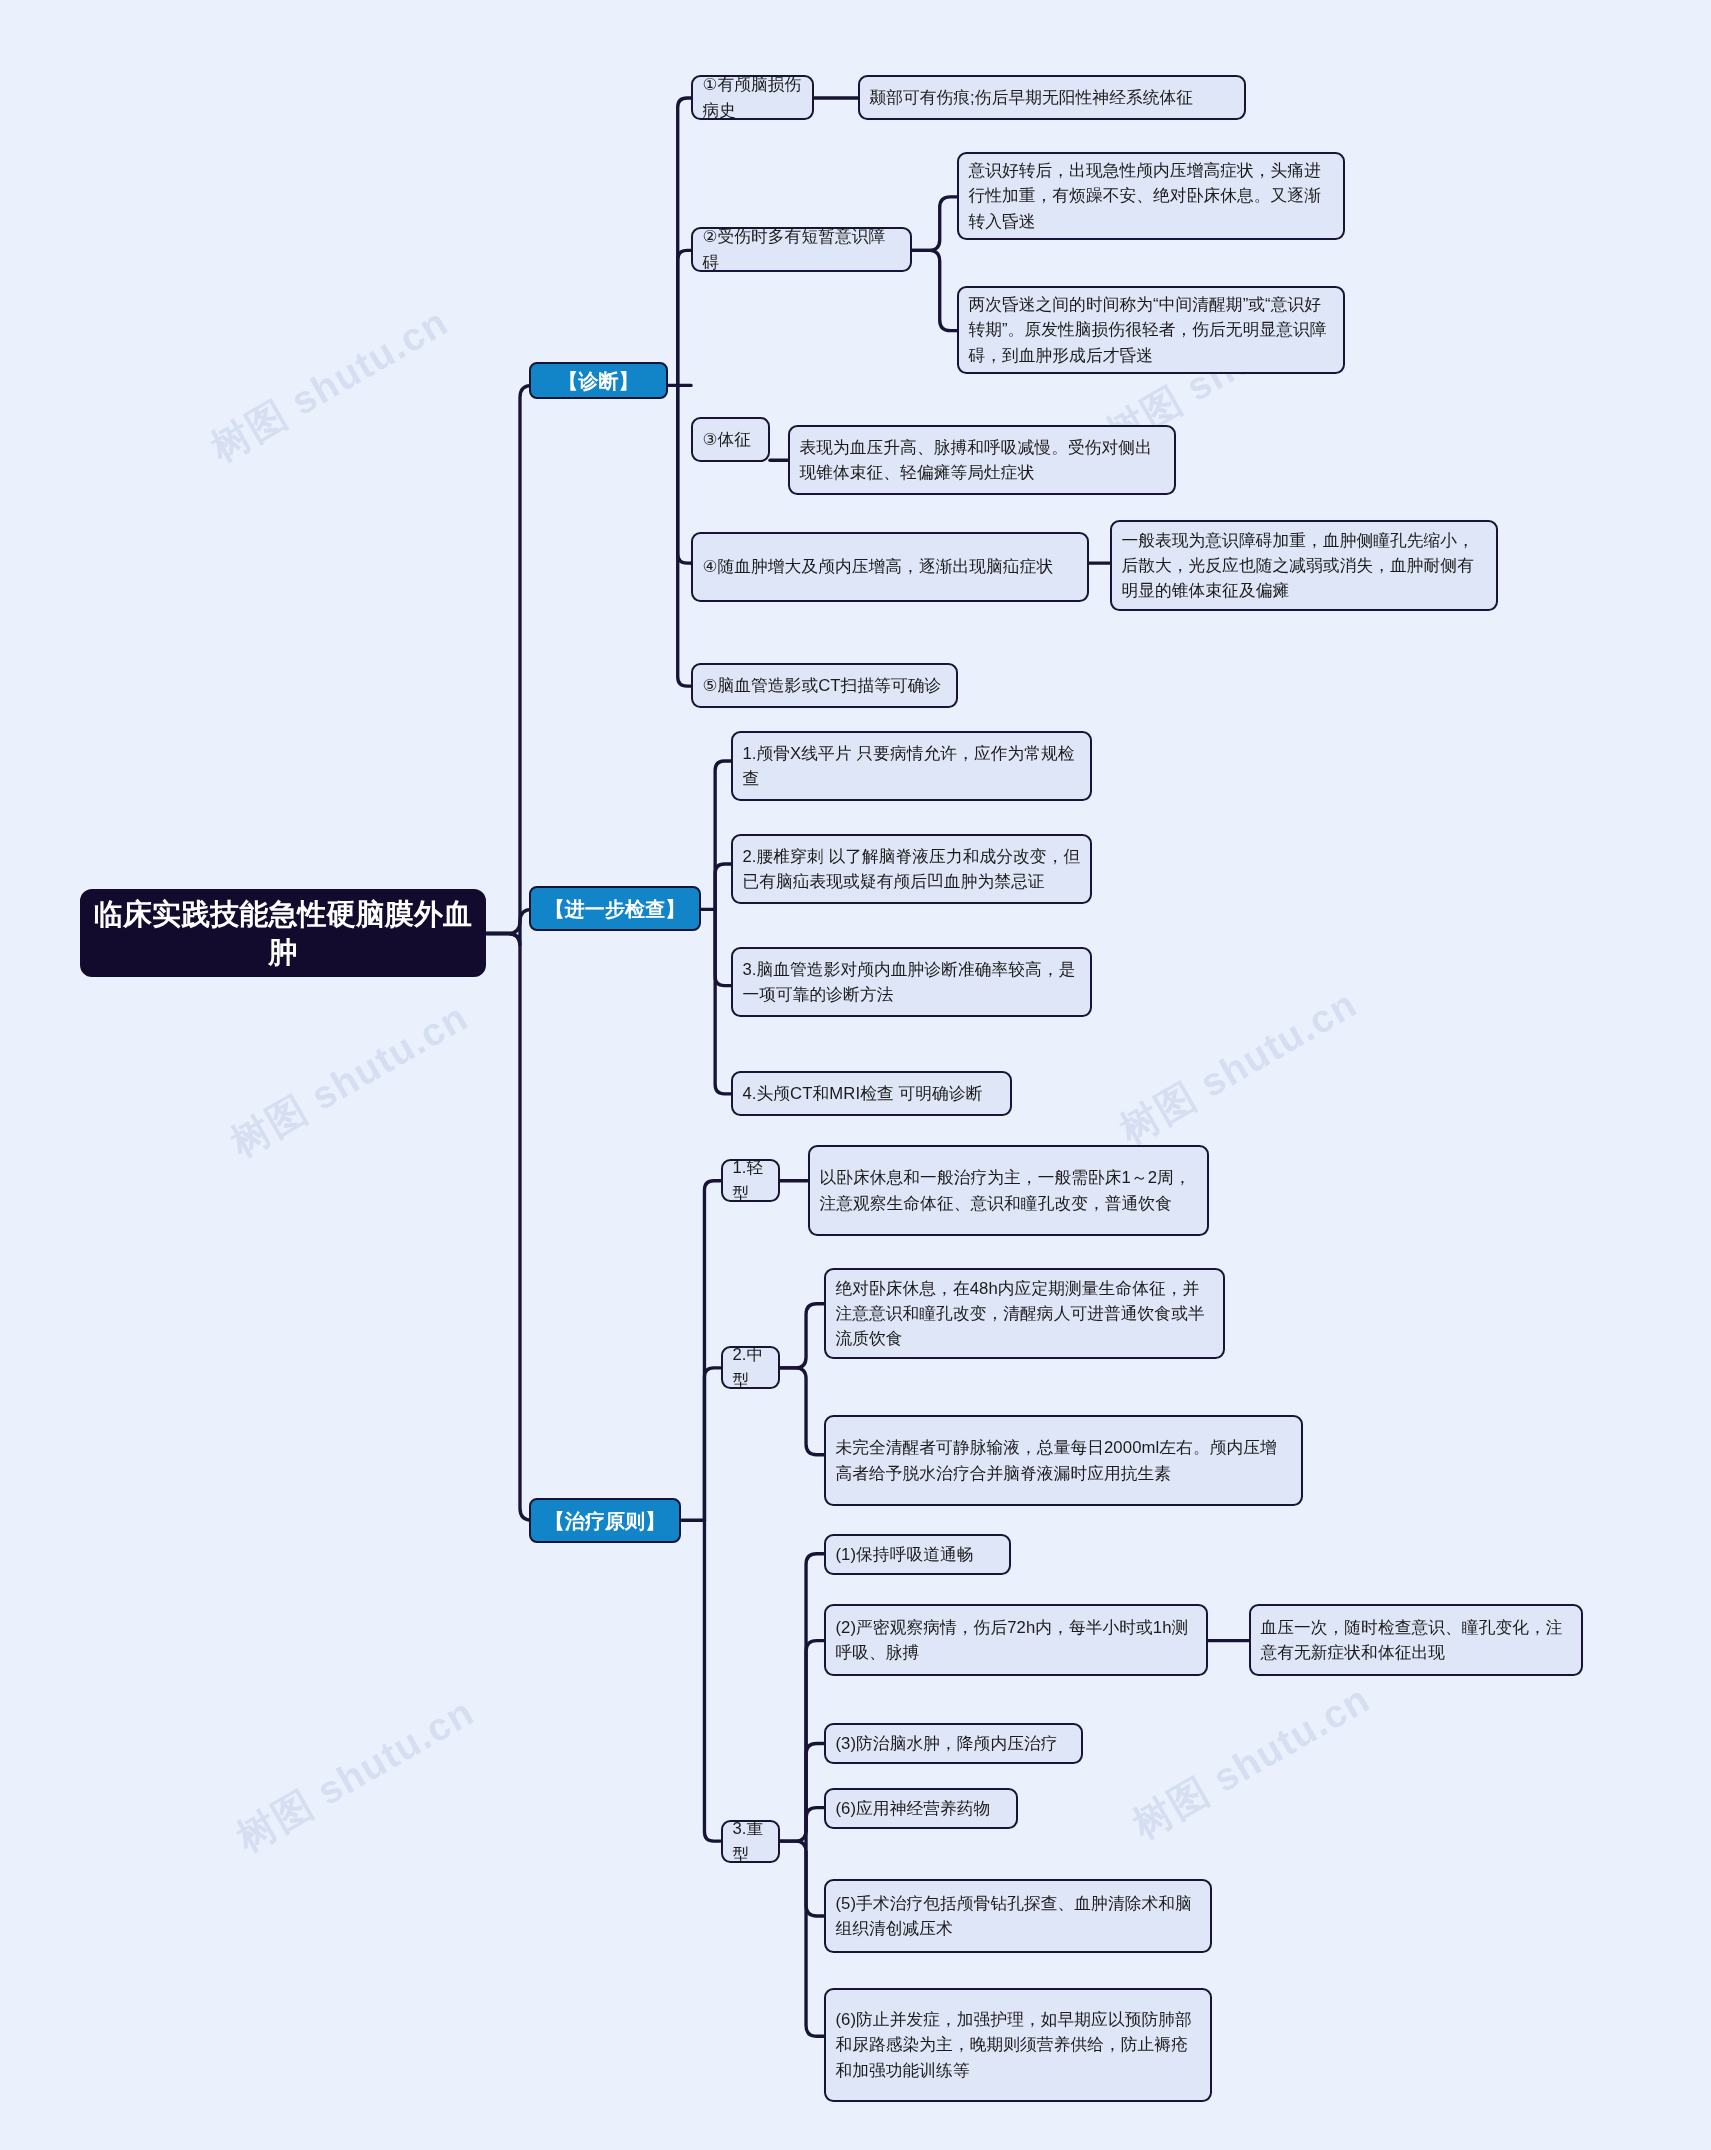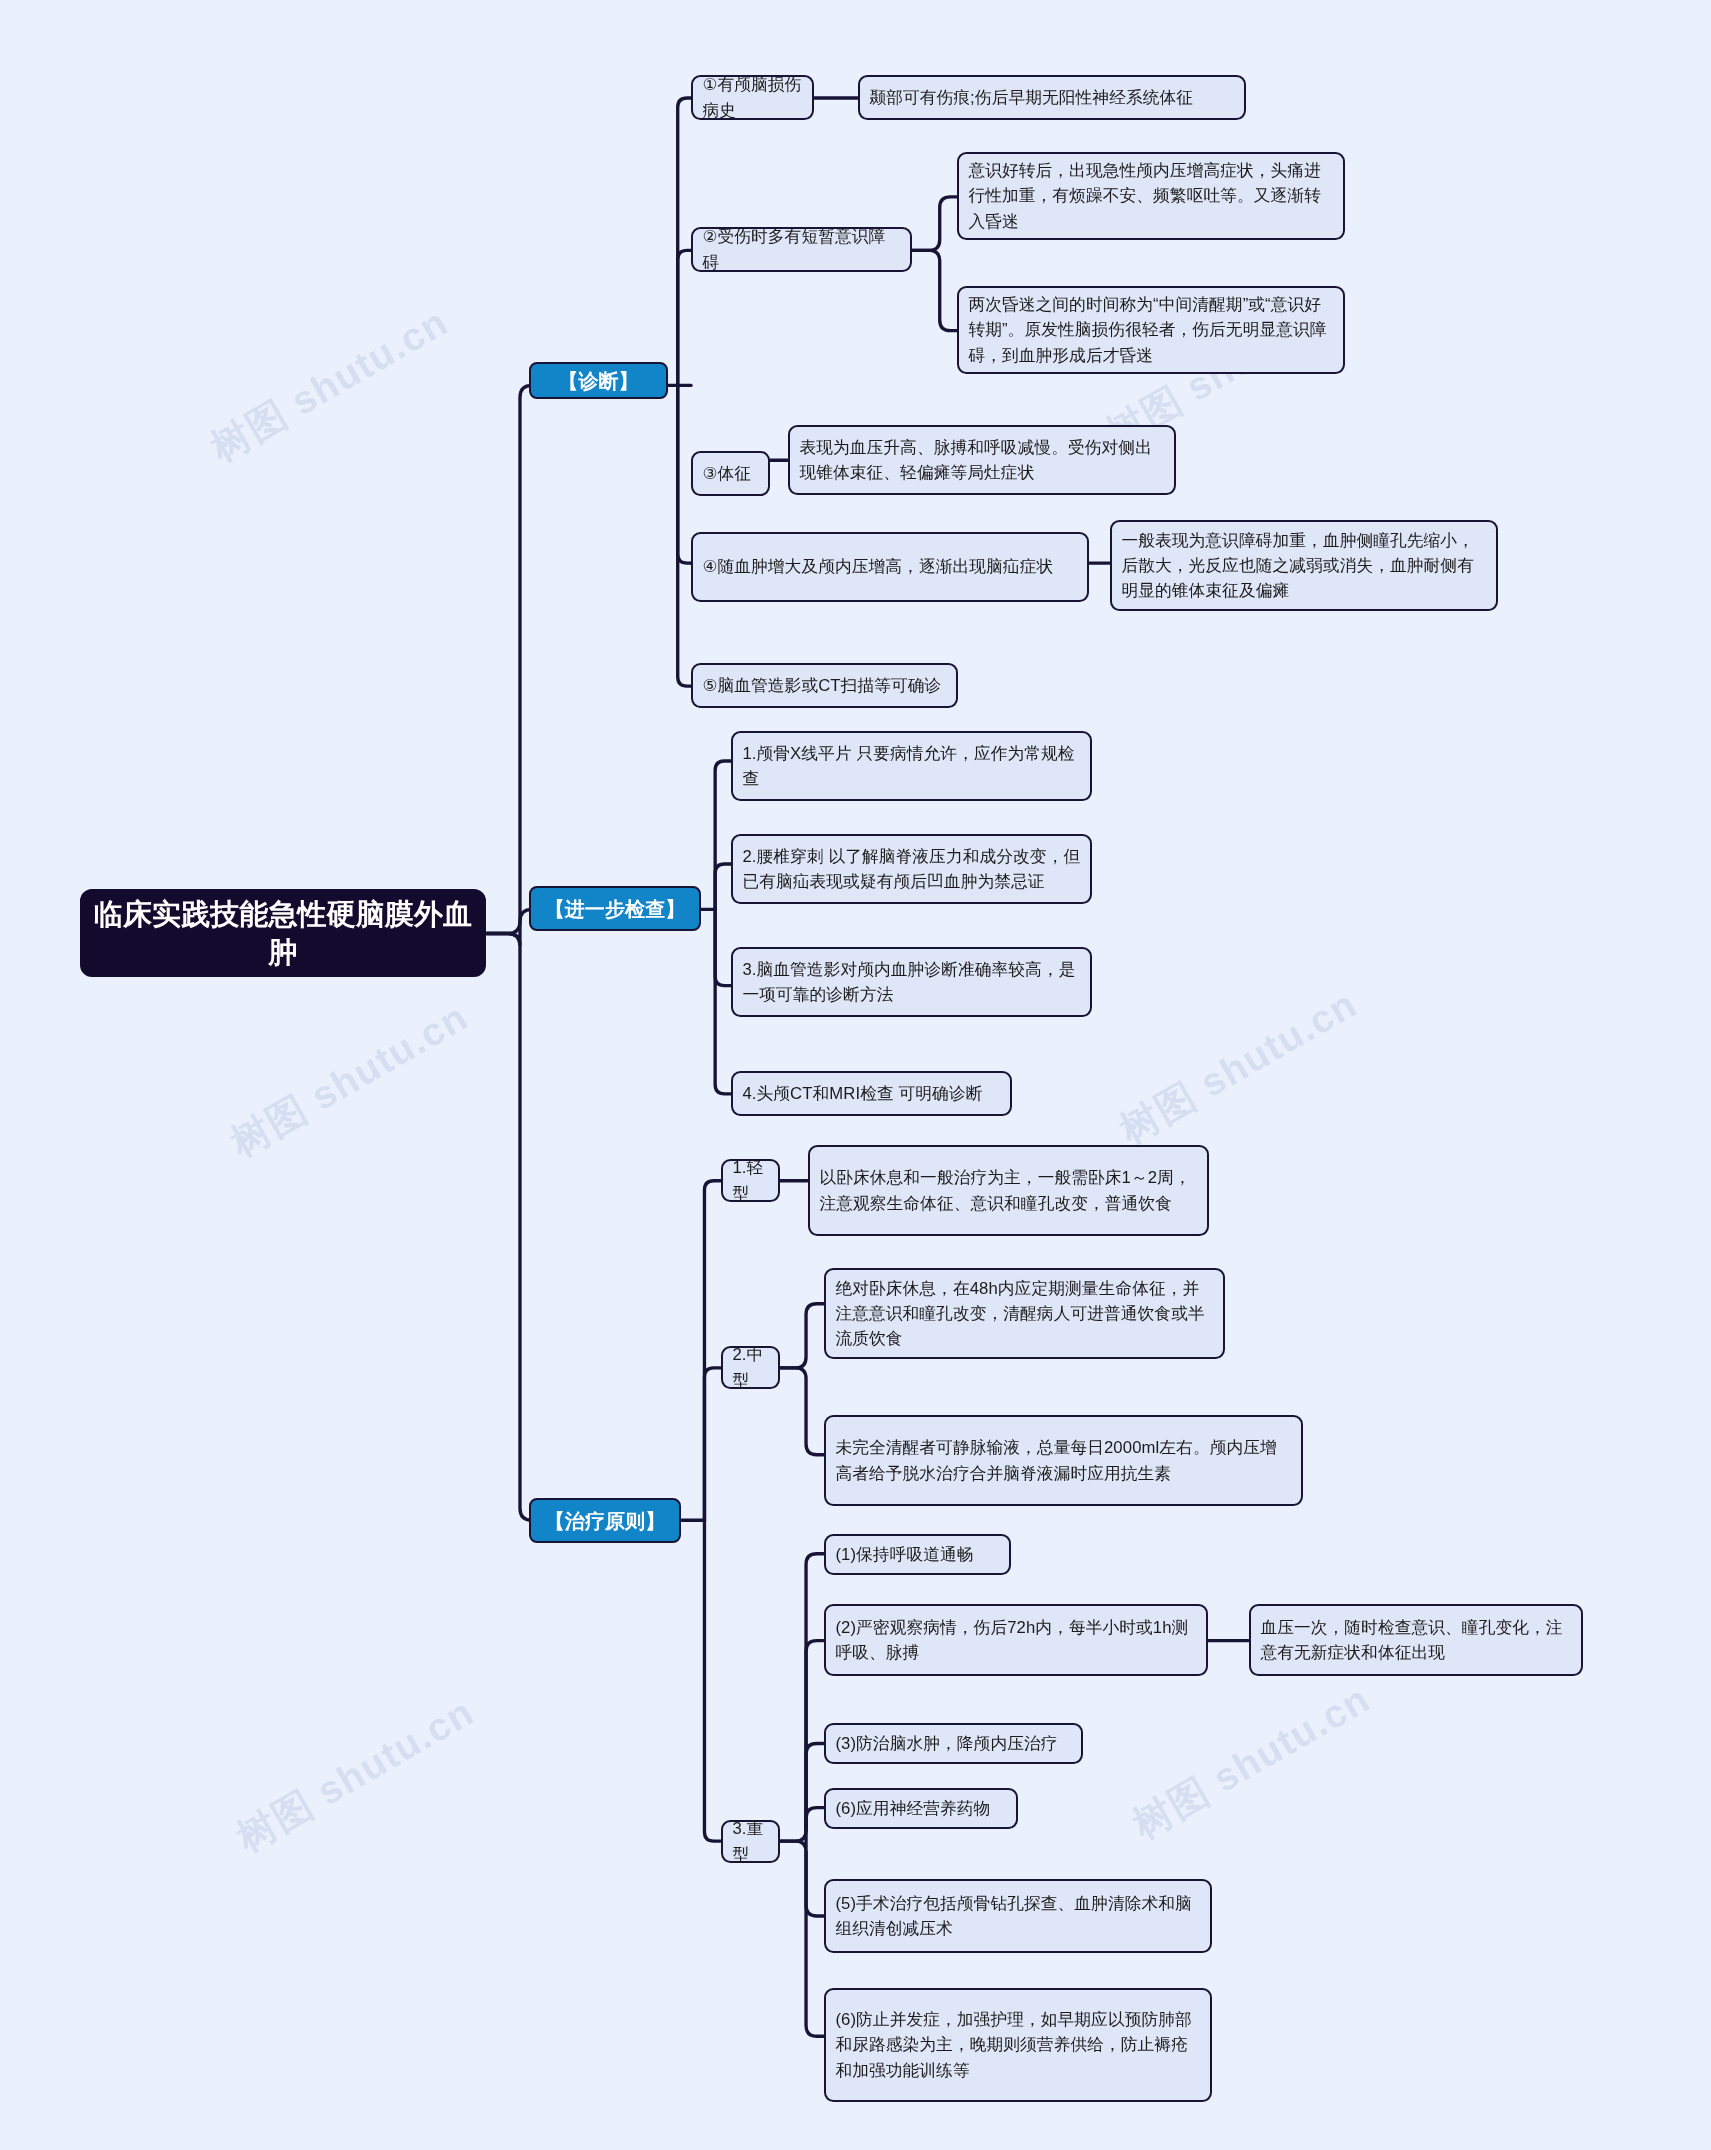--- a/index.html
+++ b/index.html
@@ -146,27 +146,27 @@
     <span>①有颅脑损伤病史</span>
   </div>
   <div class="node" style="left:858px;top:75px;width:388px;height:45px;">
     <span>颞部可有伤痕;伤后早期无阳性神经系统体征</span>
   </div>
 
   <div class="node" style="left:691px;top:227px;width:221px;height:45px;">
     <span>②受伤时多有短暂意识障碍</span>
   </div>
   <div class="node" style="left:957px;top:152px;width:388px;height:88px;">
-    <span>意识好转后，出现急性颅内压增高症状，头痛进行性加重，有烦躁不安、频繁呕吐等。又逐渐转入昏迷</span>
+    <span>意识好转后，出现急性颅内压增高症状，头痛进行性加重，有烦躁不安、绝对卧床休息。又逐渐转入昏迷</span>
   </div>
   <div class="node" style="left:957px;top:286px;width:388px;height:88px;">
     <span>两次昏迷之间的时间称为“中间清醒期”或“意识好转期”。原发性脑损伤很轻者，伤后无明显意识障碍，到血肿形成后才昏迷</span>
   </div>
 
-  <div class="node" style="left:691px;top:451px;width:79px;height:45px;align-items:center;">
+  <div class="node" style="left:691px;top:417px;width:79px;height:45px;align-items:center;">
     <span>③体征</span>
   </div>
   <div class="node" style="left:691px;top:532px;width:398px;height:70px;">
     <span>④随血肿增大及颅内压增高，逐渐出现脑疝症状</span>
   </div>
 
   <div class="node" style="left:788px;top:425px;width:388px;height:70px;">
     <span>表现为血压升高、脉搏和呼吸减慢。受伤对侧出现锥体束征、轻偏瘫等局灶症状</span>
   </div>
   <div class="node" style="left:1110px;top:520px;width:388px;height:91px;">

